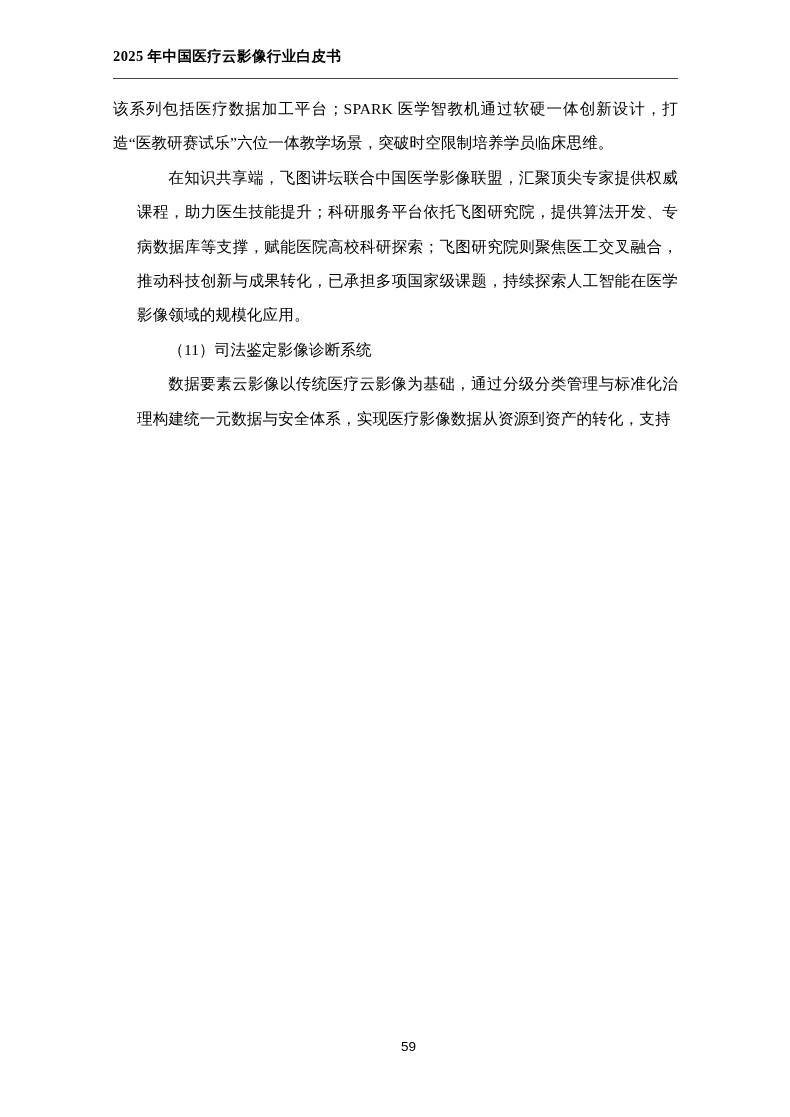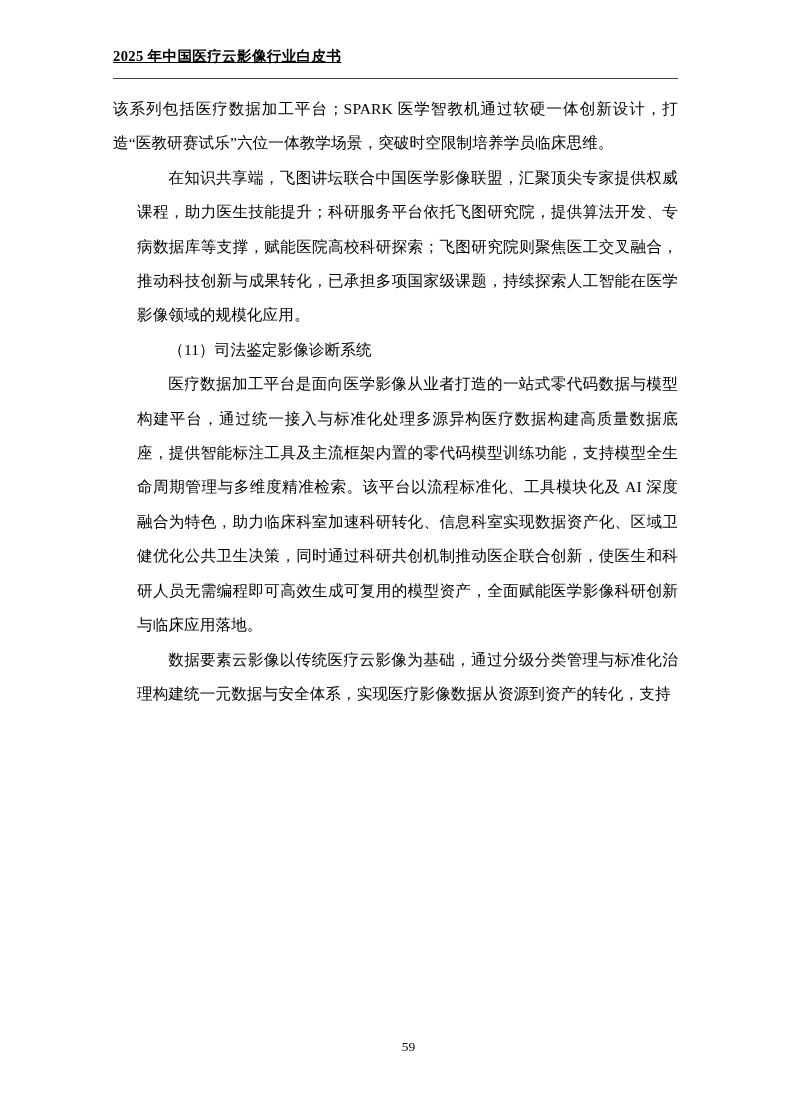--- a/index.html
+++ b/index.html
@@ -20,21 +20,20 @@
     left: 0; top: 0;
     width: 790px;
     height: 1117px;
     background: #ffffff;
   }
   .header {
     position: absolute;
     left: 113px;
     top: 46px;
     width: 565px;
-    text-decoration: underline;
   }
   .header-title {
     font-size: 14.5px;
     font-weight: bold;
     letter-spacing: 0.4px;
     line-height: 1.4;
     color: #000;
     white-space: nowrap;
   }
   .header-rule {
@@ -66,39 +65,38 @@
   .footer {
     position: absolute;
     left: 0;
     top: 1037px;
     width: 790px;
     text-align: center;
   }
   .page-number {
     font-size: 13.5px;
     color: #000;
-    font-family: Liberation Serif, serif;
+    font-family: Liberation Sans, sans-serif;
     margin-left: 27px;
   }
 </style>
 </head>
 <body>
 
 <div class="page">
 
   <div class="header">
     <div class="header-title">2025 年中国医疗云影像行业白皮书</div>
   </div>
   <div class="header-rule"></div>
 
   <div class="content">
     <p class="para">该系列包括医疗数据加工平台；SPARK 医学智教机通过软硬一体创新设计，打造“医教研赛试乐”六位一体教学场景，突破时空限制培养学员临床思维。</p>
     <p class="para indent">在知识共享端，飞图讲坛联合中国医学影像联盟，汇聚顶尖专家提供权威课程，助力医生技能提升；科研服务平台依托飞图研究院，提供算法开发、专病数据库等支撑，赋能医院高校科研探索；飞图研究院则聚焦医工交叉融合，推动科技创新与成果转化，已承担多项国家级课题，持续探索人工智能在医学影像领域的规模化应用。</p>
     <p class="para indent">（11）司法鉴定影像诊断系统</p>
-    <p class="para indent">医疗数据加工平台是面向医学影像从业者打造的一站式零代码数据与模型构建平台，通过统一接入与标准化处理多源异构医疗数据构建高质量数据底座，提供智能标注工具及主流框架内置的零代码模型训练功能，支持模型全生命周期管理与多维度精准检索。该平台以流程标准化、工具模块化及 AI 深度融合为特色，助力临床科室加速科研转化、信息科室实现数据资产化、区域卫健优化公共卫生决策，同时通过科研共创机制推动医企联合创新，使医生和科研人员无需编程即可高效生成可复用的模型资产，全面赋能医学影像科研创新与临床应用落地。</p>
     <p class="para indent">数据要素云影像以传统医疗云影像为基础，通过分级分类管理与标准化治理构建统一元数据与安全体系，实现医疗影像数据从资源到资产的转化，支持</p>
   </div>
 
   <div class="footer">
     <span class="page-number">59</span>
   </div>
 
 </div>
 
 </body></html>

